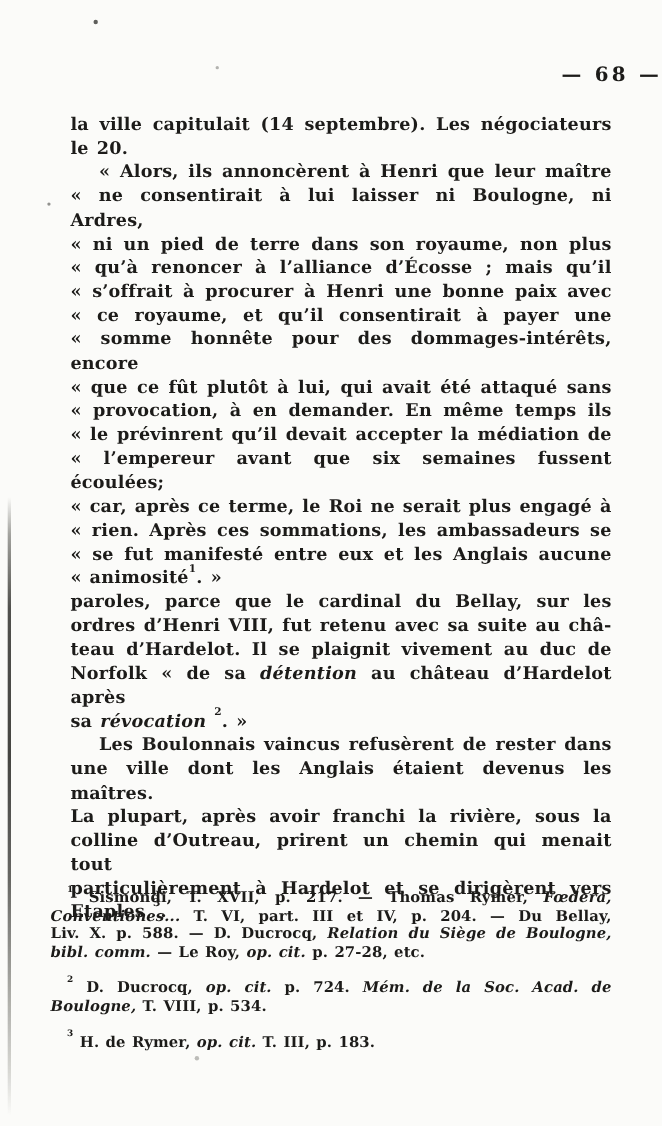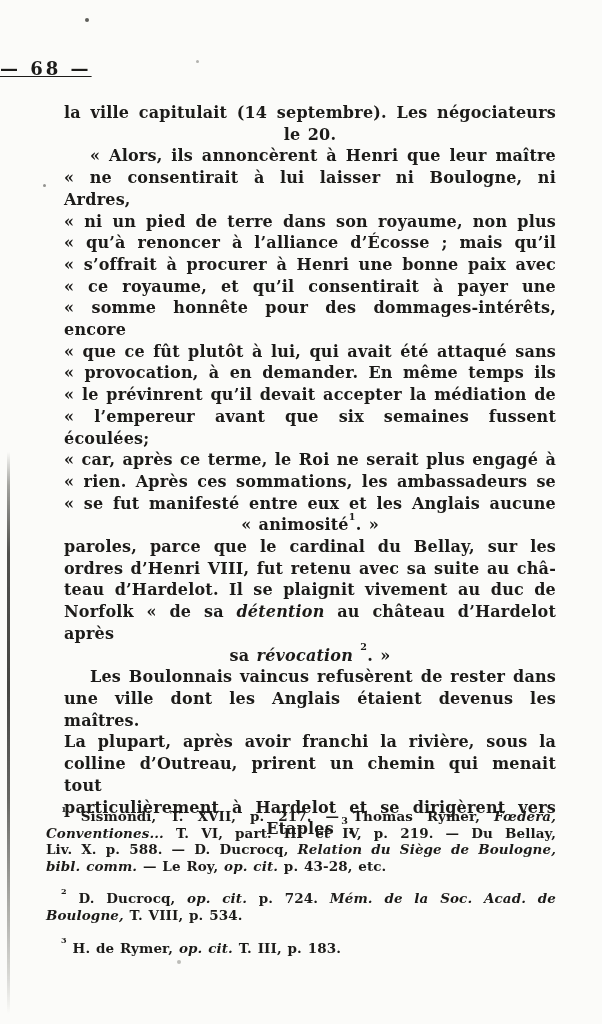--- a/index.html
+++ b/index.html
@@ -6,29 +6,29 @@
   .page{
     position:relative;
     width:602px;height:1024px;
     background:#fbfbf9;
     overflow:hidden;
     font-family:"DejaVu Serif", serif;
     color:#1c1b19;
   }
   .page-number{
     position:absolute;top:58px;left:0;right:0;
-    text-align:left;
-    font-size:18px;font-weight:700;letter-spacing:3px;text-decoration:underline;
+    text-align:right;
+    font-size:18px;font-weight:700;letter-spacing:3px;
   }
   .text-block{
     position:absolute;top:102px;left:64px;width:492px;
   }
   .text-block .line{
     font-size:16px;font-weight:700;line-height:21.7px;
-    letter-spacing:.2px;word-spacing:1.5px;text-align:center;
+    letter-spacing:.2px;word-spacing:1.5px;
   }
   .footnote-block{
     position:absolute;top:792px;left:46px;width:510px;
   }
   .footnote-block .line{
     font-size:13.5px;font-weight:700;line-height:16.6px;
     letter-spacing:.1px;word-spacing:1px;
   }
   .line.just{text-align:justify;text-align-last:justify;}
   .line.ind{text-indent:26px;}
@@ -87,23 +87,23 @@
         <div class="line just"><span>une ville dont les Anglais étaient devenus les maîtres.</span></div>
         <div class="line just"><span>La plupart, après avoir franchi la rivière, sous la</span></div>
         <div class="line just"><span>colline d’Outreau, prirent un chemin qui menait tout</span></div>
         <div class="line just"><span>particulièrement à Hardelot et se dirigèrent vers</span></div>
         <div class="line"><span>Etaples </span><sup>3</sup><span>.</span></div>
       </div>
   </div>
 
   <div class="footnote-block">
       <div class="line just ind"><sup>1</sup><span> Sismondi, T. XVII, p. 217. — Thomas Rymer, </span><em>Fœdera,</em></div>
-      <div class="line just"><em>Conventiones...</em><span> T. VI, part. III et IV, p. 219. — Du Bellay,</span></div>
+      <div class="line just"><em>Conventiones...</em><span> T. VI, part. III et IV, p. 204. — Du Bellay,</span></div>
       <div class="line just"><span>Liv. X. p. 588. — D. Ducrocq, </span><em>Relation du Siège de Boulogne,</em></div>
-      <div class="line"><em>bibl. comm.</em><span> — Le Roy, </span><em>op. cit.</em><span> p. 43-28, etc.</span></div>
+      <div class="line"><em>bibl. comm.</em><span> — Le Roy, </span><em>op. cit.</em><span> p. 27-28, etc.</span></div>
       <div class="line just ind"><sup>2</sup><span> D. Ducrocq, </span><em>op. cit.</em><span> p. 724. </span><em>Mém. de la Soc. Acad. de</em></div>
       <div class="line"><em>Boulogne,</em><span> T. VIII, p. 534.</span></div>
       <div class="line ind"><sup>3</sup><span> H. de Rymer, </span><em>op. cit.</em><span> T. III, p. 183.</span></div>
     </div>
 
   <div class="binding-edge"></div>
 
   <div class="speck" style="left:85px;top:18px;width:4px;height:4px;opacity:.75"></div>
   <div class="speck" style="left:196px;top:60px;width:3px;height:3px;opacity:.35"></div>
   <div class="speck" style="left:43px;top:184px;width:3px;height:3px;opacity:.5"></div>

